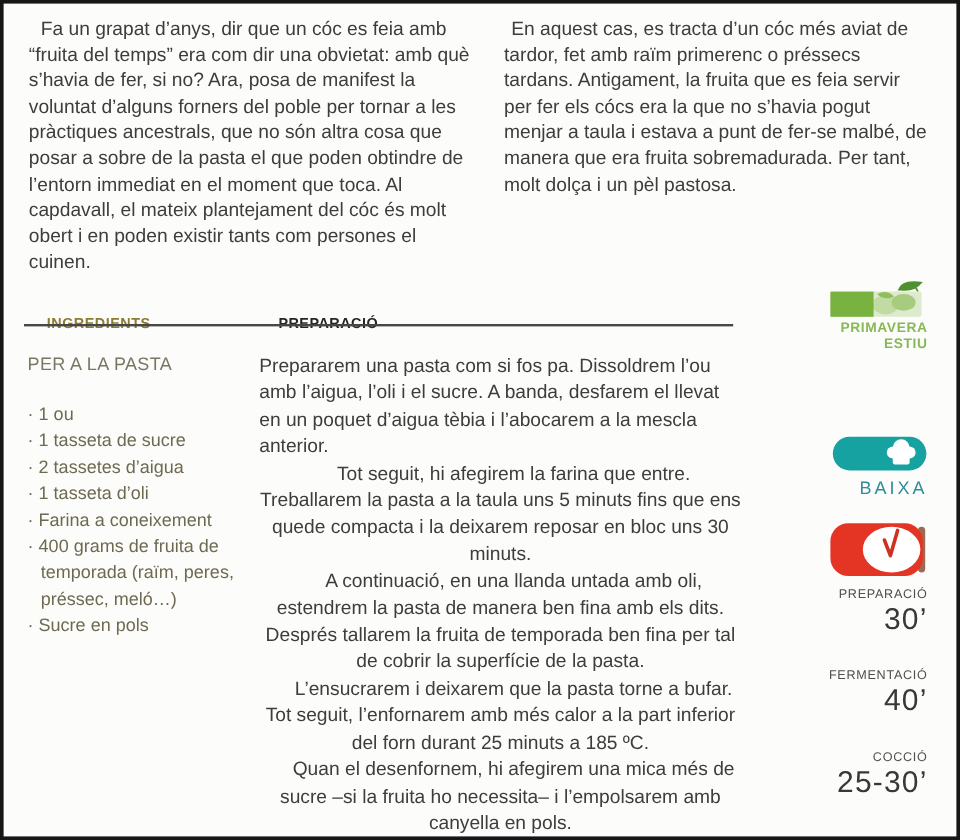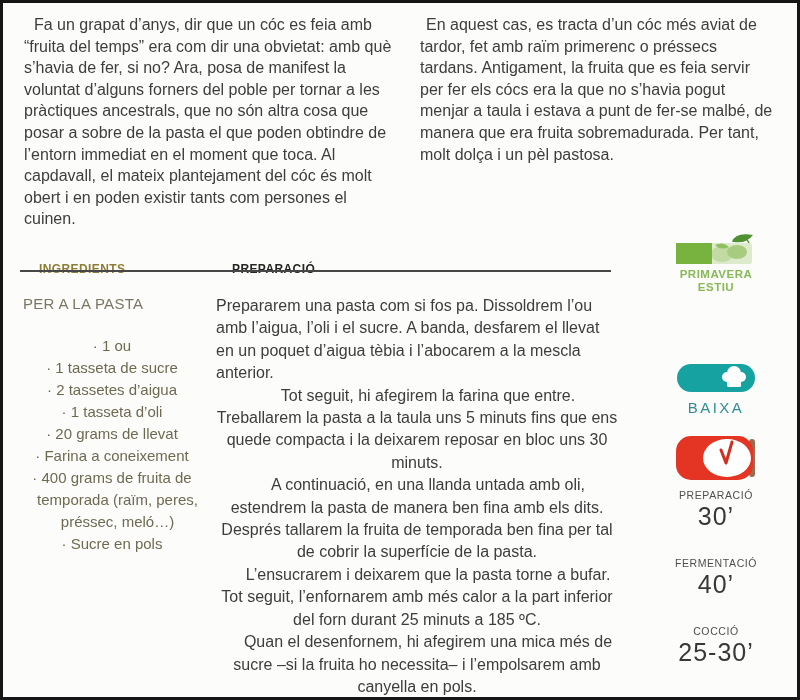--- a/index.html
+++ b/index.html
@@ -16,32 +16,32 @@
   .intro-left{left:21px;width:374px;}
   .intro-right{left:417px;width:354px;text-indent:6px;}
   
   .hdr{position:absolute;top:243px;margin:16px;font-size:12px;font-weight:bold;letter-spacing:.4px;}
   .hdr-ingredients{left:20px;color:#8d7c34;}
   .hdr-preparation{left:213px;color:#262626;}
   .rule{position:absolute;left:17px;top:267px;width:591px;height:2px;background:#474747;}
   
   .ingredients{position:absolute;left:20px;top:292px;width:178px;}
   .ingredients h3{margin:0;font-size:15px;font-weight:400;color:#7b7663;letter-spacing:.3px;}
-  .ingredients ul{margin:23px 0 0 0;padding:0;list-style:none;text-align:center;}
+  .ingredients ul{margin:23px 0 0 0;padding:0;list-style:none;}
   .ingredients li{
     font-size:15px;line-height:22px;color:#6e6a52;
     padding-left:11px;text-indent:-11px;
   }
   .ingredients li::before{content:"· ";}
   
   .prep{position:absolute;left:213px;top:292px;width:402px;}
   .prep p{margin:0;font-size:16px;line-height:22.4px;color:#3d3d3d;}
   .prep p.ind{text-indent:22px;text-align:center;}
   
-  .sidebar{position:absolute;left:656px;top:228px;width:116px;text-align:center;padding-right:2px;box-sizing:border-box;}
+  .sidebar{position:absolute;left:656px;top:228px;width:116px;text-align:right;padding-right:2px;box-sizing:border-box;}
   .sidebar svg{display:inline-block;vertical-align:top;}
   .season-text{margin-top:3px;font-size:11.5px;font-weight:bold;line-height:13px;color:#87b957;letter-spacing:.5px;}
   .icon-difficulty{margin-top:68px;}
   .difficulty-text{margin-top:5px;font-size:15px;letter-spacing:2.5px;color:#2e8d96;}
   .icon-time{margin-top:19px;}
   .time-label{font-size:10.5px;color:#4f4f4f;letter-spacing:.6px;}
   .time-value{margin-top:1px;font-size:25px;color:#383838;letter-spacing:1px;line-height:28px;}
   .tl-1{margin-top:8px;}
   .tl-2{margin-top:27px;}
   .tl-3{margin-top:27px;}
@@ -58,21 +58,20 @@
   <h2 class="hdr hdr-preparation">PREPARACIÓ</h2>
   <div class="rule"></div>
 
   <div class="ingredients">
     <h3>PER A LA PASTA</h3>
     <ul>
       <li>1 ou</li>
       <li>1 tasseta de sucre</li>
       <li>2 tassetes d’aigua</li>
       <li>1 tasseta d’oli</li>
-      <li>20 grams de llevat</li>
       <li>Farina a coneixement</li>
       <li>400 grams de fruita de temporada (raïm, peres, préssec, meló…)</li>
       <li>Sucre en pols</li>
     </ul>
   </div>
 
   <div class="prep">
     <p>Prepararem una pasta com si fos pa. Dissoldrem l’ou amb l’aigua, l’oli i el sucre. A banda, desfarem el llevat en un poquet d’aigua tèbia i l’abocarem a la mescla anterior.</p>
     <p class="ind">Tot seguit, hi afegirem la farina que entre. Treballarem la pasta a la taula uns 5 minuts fins que ens quede compacta i la deixarem reposar en bloc uns 30 minuts.</p>
     <p class="ind">A continuació, en una llanda untada amb oli, estendrem la pasta de manera ben fina amb els dits. Després tallarem la fruita de temporada ben fina per tal de cobrir la superfície de la pasta.</p>

